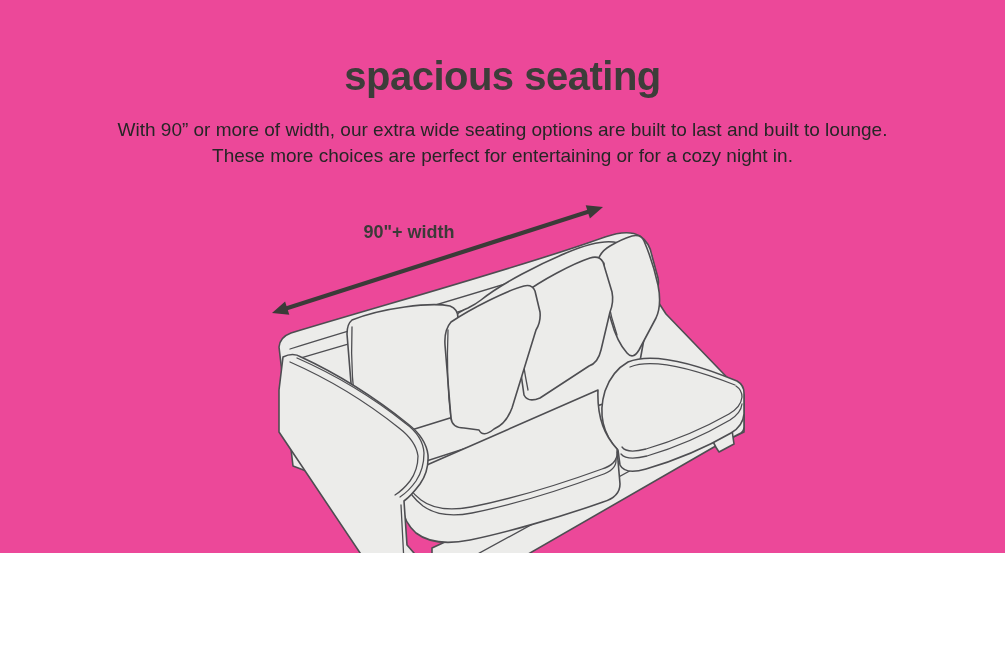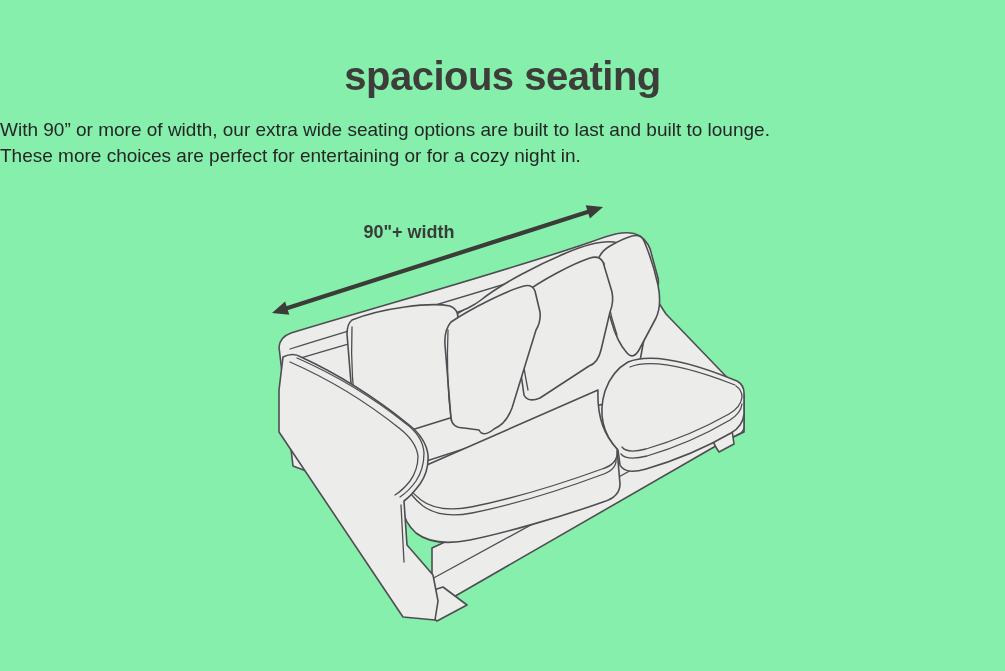--- a/index.html
+++ b/index.html
@@ -5,35 +5,35 @@
   :root{
     --line:#4e4e52;
     --fill:#ececea;
     --arrow:#3b3b38;
     --title-text:#3d3d3a;
     --body-text:#262626;
   }
   html,body{margin:0;padding:0;background:#fff;}
   .canvas{
     position:relative;
-    width:1005px;height:671px;
-    background:#86efac;
+    width:1005px;height:553px;
+    background:#ec4899;
     overflow:hidden;
     font-family:"Liberation Sans",sans-serif;
   }
   .page-title{
     position:absolute;left:0;right:0;top:55px;
     text-align:center;
     font-size:40px;font-weight:700;line-height:1.05;
     letter-spacing:-0.5px;
     color:var(--title-text,#3d3d3a);
   }
   .subtitle{
     position:absolute;left:0;right:0;top:117px;
-    text-align:left;
+    text-align:center;
     font-size:19px;line-height:26px;font-weight:400;
     color:var(--body-text,#262626);
   }
   svg.diagram{position:absolute;left:0;top:0;}
   .sofa path{
     fill:var(--fill,#ececea);
     stroke:var(--line,#4e4e52);
     stroke-width:1.6;
     stroke-linejoin:round;
     stroke-linecap:round;

